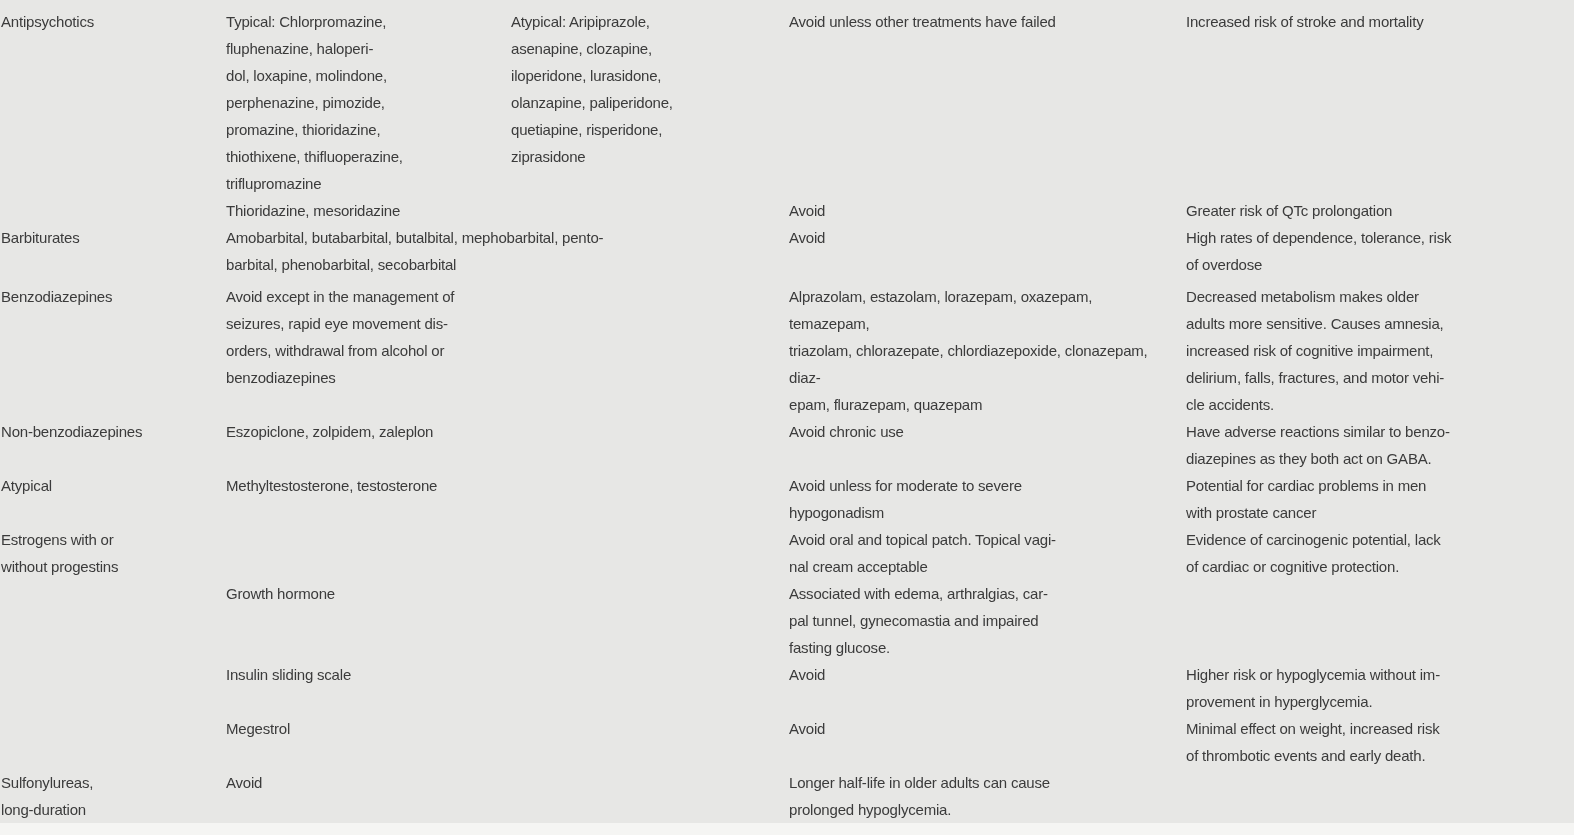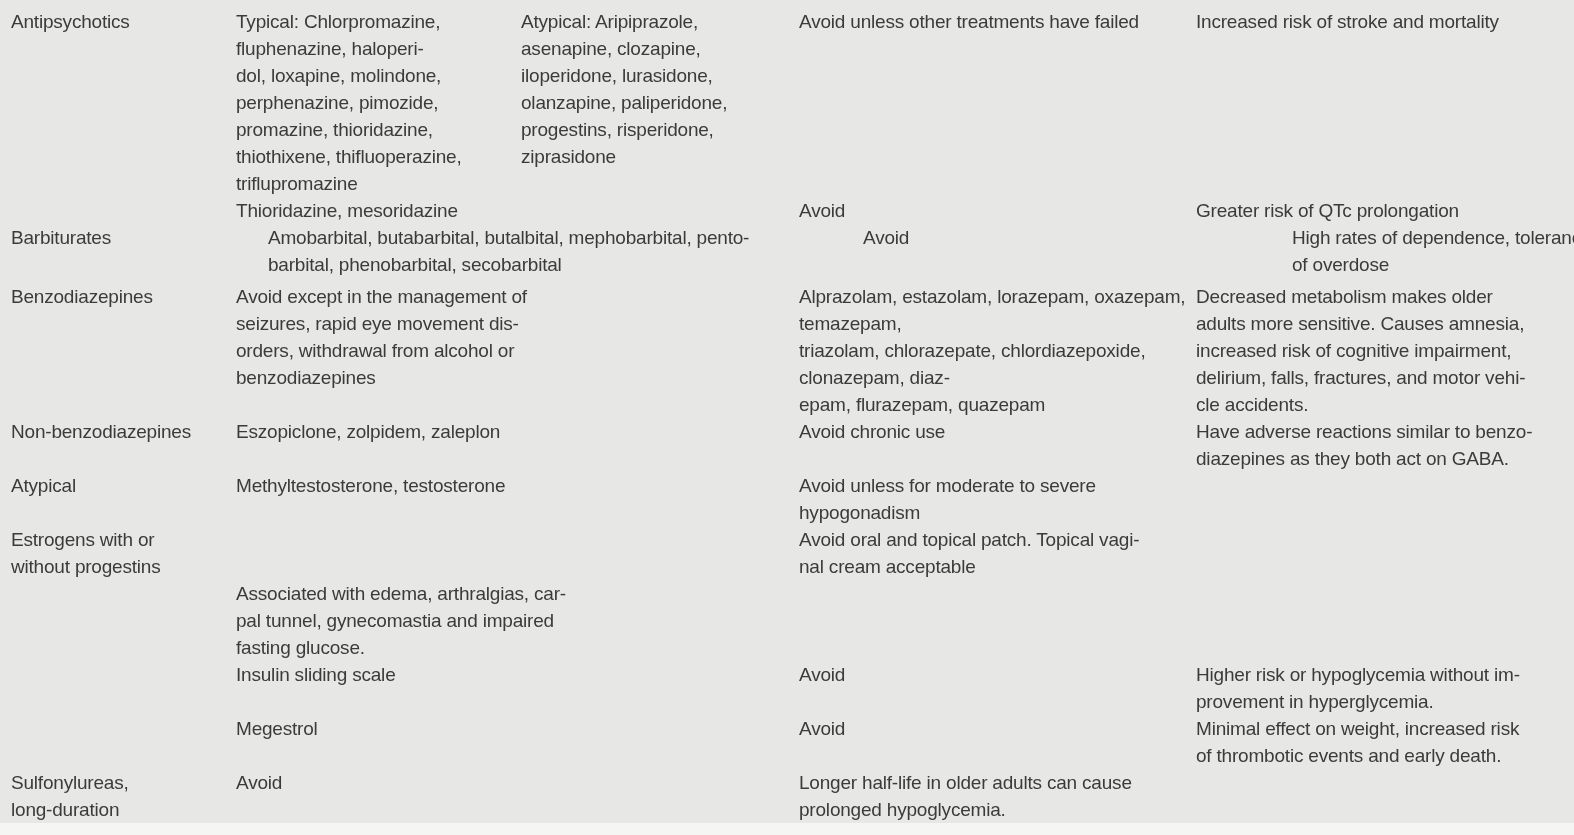--- a/index.html
+++ b/index.html
@@ -12,32 +12,32 @@
     width: 1574px;
     height: 835px;
     background: #f5f5f3;
     overflow: hidden;
   }
   .table-area {
     box-sizing: border-box;
     width: 1574px;
     height: 823px;
     background: #e7e7e5;
-    padding: 8px 0 0 11px;
+    padding: 8px 0 0 1px;
     color: #3b3b3b;
-    font-size: 19px;
+    font-size: 15px;
     line-height: 27px;
     letter-spacing: -0.2px;
   }
   .row {
     display: grid;
     grid-template-columns: 225px 563px 397px 360px;
     align-items: start;
   }
-  .row.gap-after { margin-bottom: 5px; gap: 32px; }
+  .row.gap-after { margin-bottom: 5px; }
   .cell {
     white-space: pre-line;
     padding-right: 10px;
   }
   .split {
     display: grid;
     grid-template-columns: 285px 1fr;
     padding-right: 0;
   }
   .subcell { white-space: pre-line; padding-right: 10px; }
@@ -60,21 +60,21 @@
 fluphenazine, haloperi-
 dol, loxapine, molindone,
 perphenazine, pimozide,
 promazine, thioridazine,
 thiothixene, thifluoperazine,
 triflupromazine</div>
         <div class="subcell">Atypical: Aripiprazole,
 asenapine, clozapine,
 iloperidone, lurasidone,
 olanzapine, paliperidone,
-progestins, risperidone,
+quetiapine, risperidone,
 ziprasidone</div>
       </div>
       <div class="cell">Avoid unless other treatments have failed</div>
       <div class="cell">Increased risk of stroke and mortality</div>
     </div>
 
     <div class="row">
       <div class="cell"></div>
       <div class="cell">Thioridazine, mesoridazine</div>
       <div class="cell">Avoid</div>
@@ -112,32 +112,37 @@
       <div class="cell">Avoid chronic use</div>
       <div class="cell">Have adverse reactions similar to benzo-
 diazepines as they both act on GABA.</div>
     </div>
 
     <div class="row">
       <div class="cell">Atypical</div>
       <div class="cell">Methyltestosterone, testosterone</div>
       <div class="cell">Avoid unless for moderate to severe
 hypogonadism</div>
+      <div class="cell">Potential for cardiac problems in men
+with prostate cancer</div>
     </div>
 
     <div class="row">
       <div class="cell">Estrogens with or
 without progestins</div>
       <div class="cell"></div>
       <div class="cell">Avoid oral and topical patch. Topical vagi-
 nal cream acceptable</div>
+      <div class="cell">Evidence of carcinogenic potential, lack
+of cardiac or cognitive protection.</div>
     </div>
 
     <div class="row">
       <div class="cell"></div>
+      <div class="cell">Growth hormone</div>
       <div class="cell">Associated with edema, arthralgias, car-
 pal tunnel, gynecomastia and impaired
 fasting glucose.</div>
     </div>
 
     <div class="row">
       <div class="cell"></div>
       <div class="cell">Insulin sliding scale</div>
       <div class="cell">Avoid</div>
       <div class="cell">Higher risk or hypoglycemia without im-

